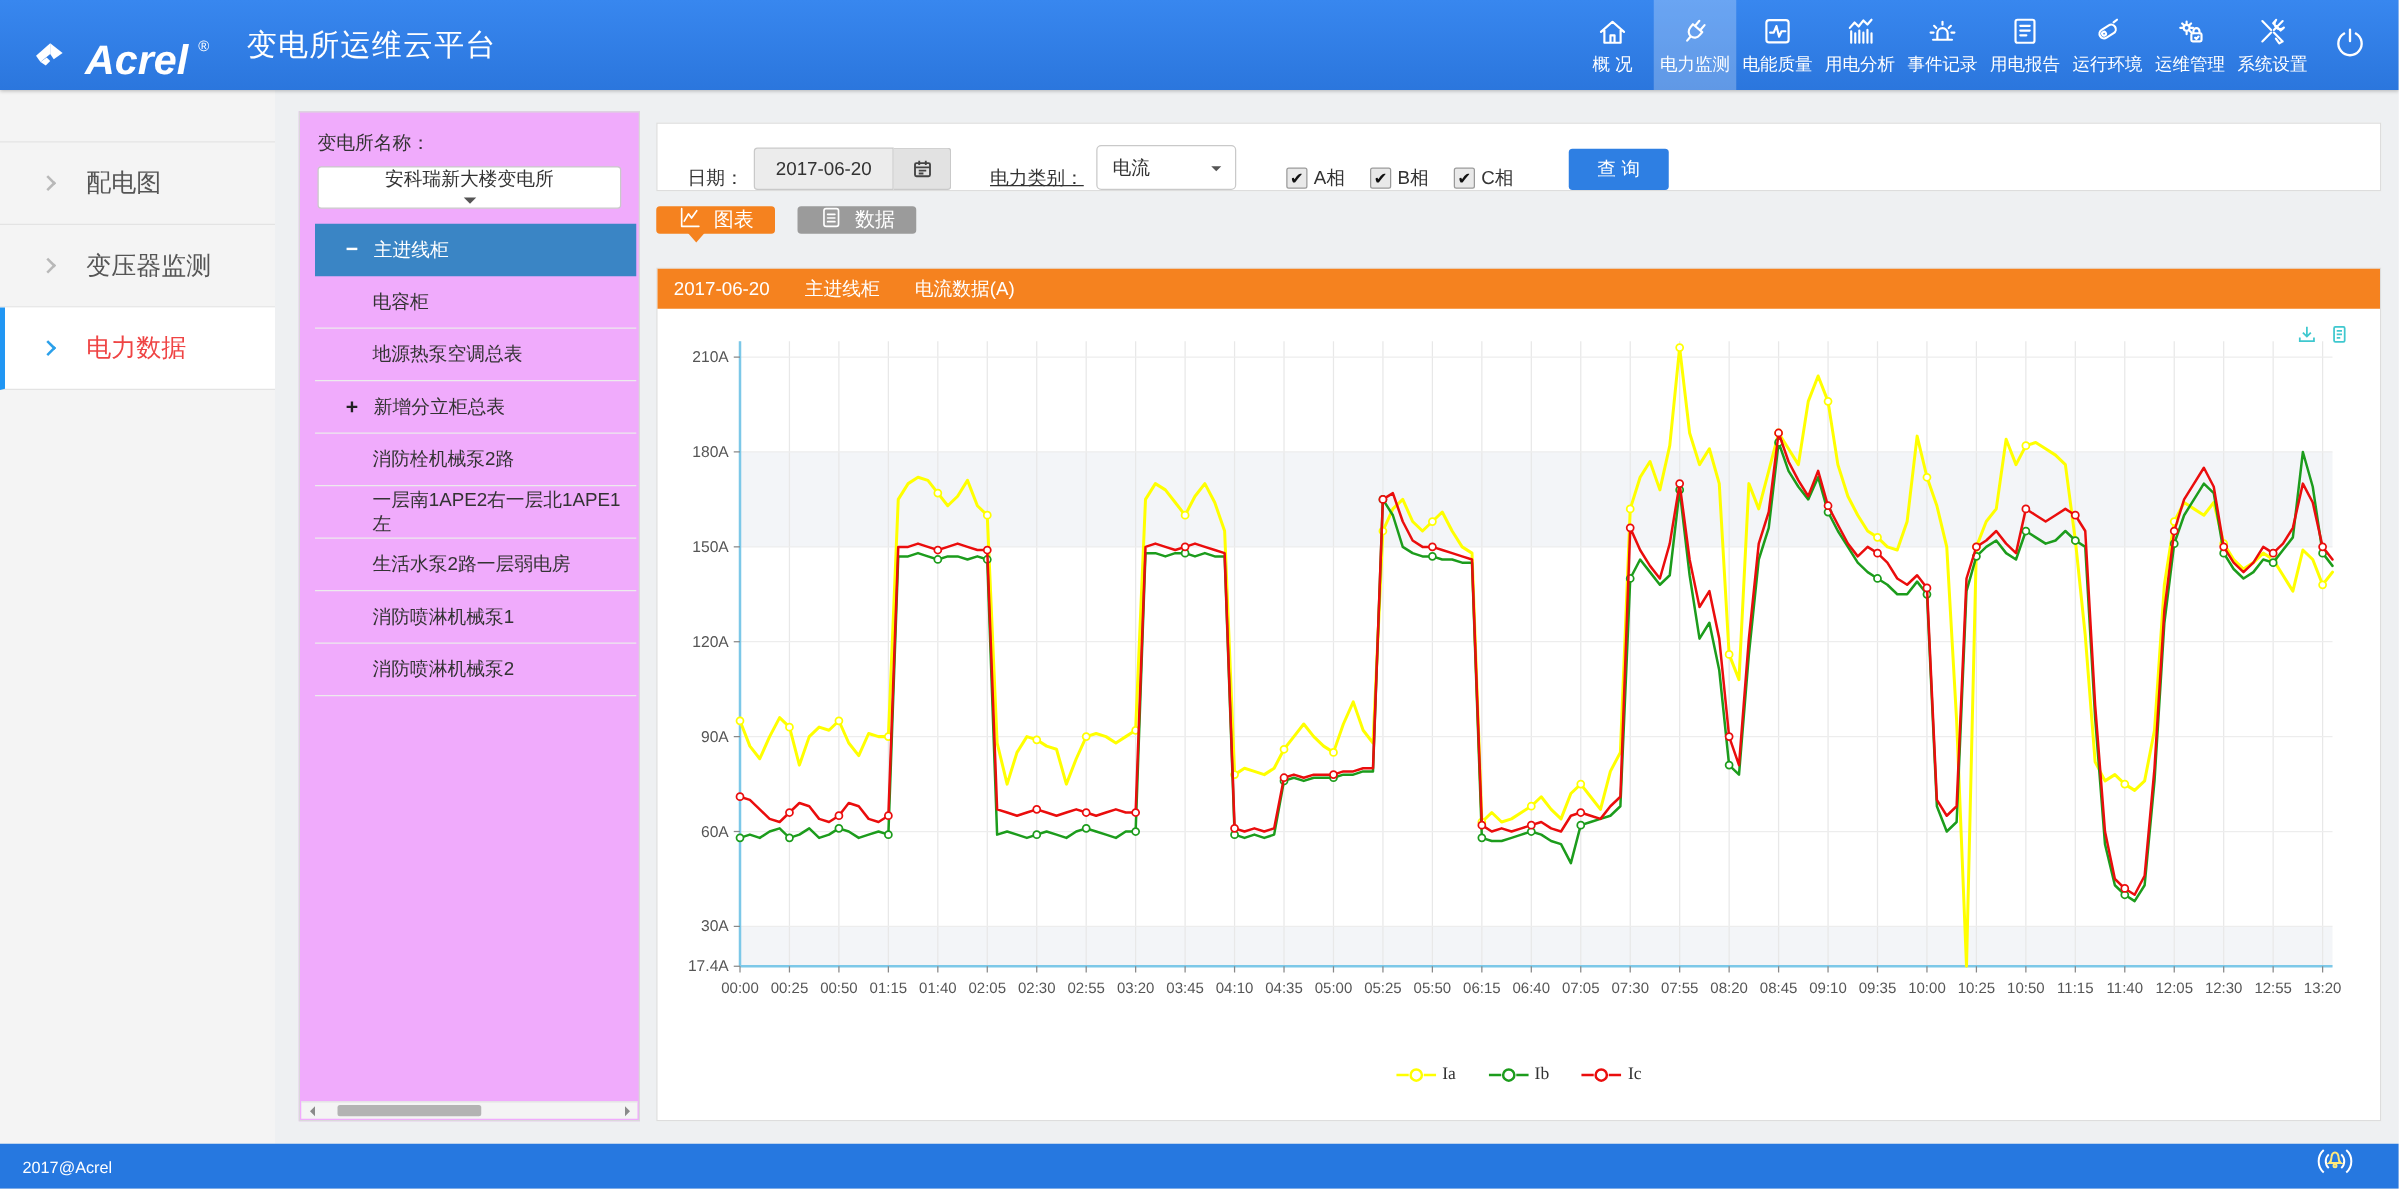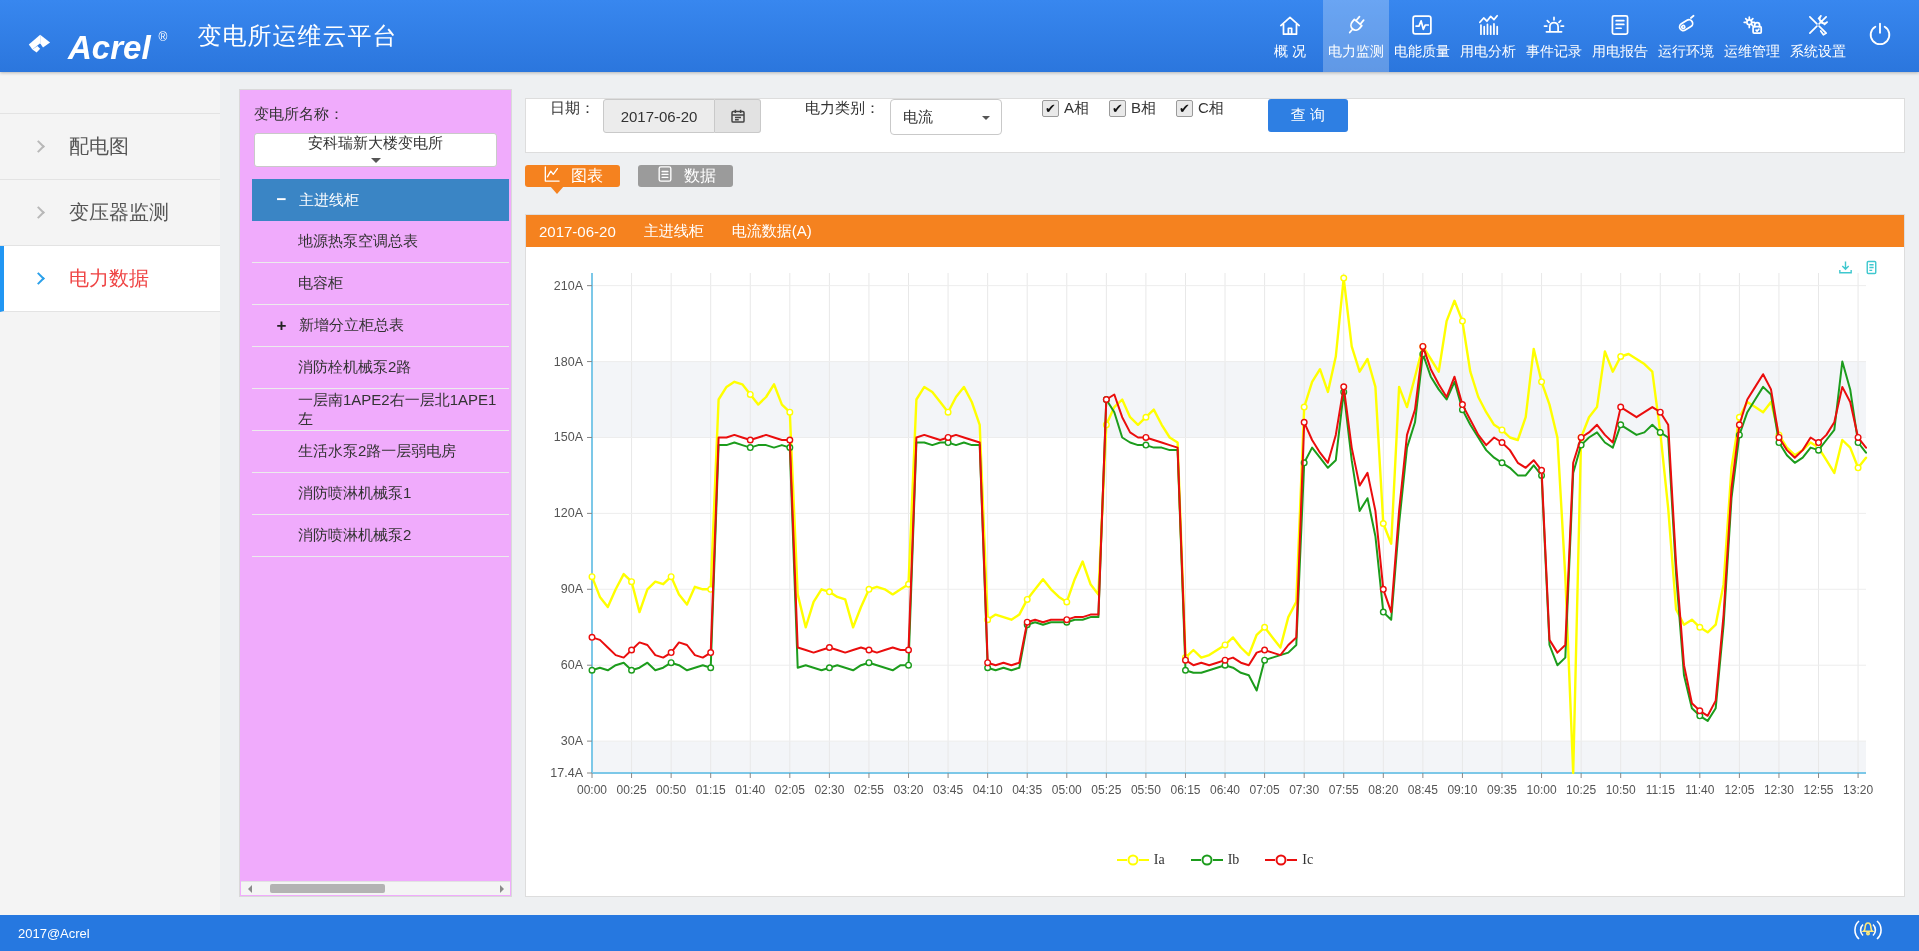--- a/index.html
+++ b/index.html
@@ -50,33 +50,33 @@
   .h-scroll { position:absolute; left:1px; right:1px; bottom:1px; height:14px; background:#f4f4f4;
     border-top:1px solid #e2e2e2; display:flex; align-items:center; }
   .h-arrow { width:15px; height:14px; display:flex; align-items:center; justify-content:center; cursor:pointer; }
   .tri-l { width:0; height:0; border:4px solid transparent; border-right-color:#8a8a8a; margin-right:2px; }
   .tri-r { width:0; height:0; border:4px solid transparent; border-left-color:#8a8a8a; margin-left:2px; }
   .h-track { flex:1; position:relative; height:100%; }
   .h-thumb { position:absolute; left:6%; width:48%; top:2px; bottom:2px; background:#b3b3b3; border-radius:2px; cursor:pointer; }
 
   
   .filter-card { position:absolute; left:525px; top:98px; width:1380px; height:55px; background:#fff;
-    border:1px solid #ddd; display:flex; align-items:flex-start; padding-left:24px; }
+    border:1px solid #ddd; display:flex; align-items:flex-end; padding-left:24px; }
   .f-label { font-size:15px; color:#333; white-space:nowrap; }
   .date-group { display:flex; margin-left:8px; }
   .date-input { width:112px; height:34px; background:#ececec; border:1px solid #c9c9c9;
     border-radius:3px 0 0 3px; display:flex; align-items:center; justify-content:center;
     font-size:15px; color:#333; }
   .cal-btn { width:46px; height:34px; background:#e2e2e2; border:1px solid #c9c9c9; border-left:none;
     border-radius:0 3px 3px 0; display:flex; align-items:center; justify-content:center; color:#444; cursor:pointer; }
   .type-select { width:112px; height:36px; border:1px solid #c9c9c9; border-radius:4px; background:#fff;
     display:flex; align-items:center; justify-content:space-between; padding:0 10px 0 12px;
     font-size:15px; color:#333; margin-left:10px; cursor:pointer; }
   .type-select .caret-down { transform:scale(.8); }
-  .gap-lg { margin-left:44px; }
+  .gap-lg { margin-left:31px;text-decoration:underline; }
   .phase { display:flex; align-items:center; gap:5px; font-size:15px; color:#333; margin-left:20px; cursor:pointer; }
   .cbox { width:17px; height:17px; background:#e9e9e9; border:1px solid #9a9a9a; border-radius:2px;
     display:flex; align-items:center; justify-content:center; font-size:13px; font-weight:bold; color:#111; }
   .search-btn { margin-left:44px; width:80px; height:33px; background:#2e7fe3; border:none; border-radius:3px;
     color:#fff; font-size:15px; display:flex; align-items:center; justify-content:center; cursor:pointer; }
 
   
   .tab-row { position:absolute; left:525px; top:165px; display:flex; gap:18px; z-index:3; }
   .tab { height:22px; padding:0 17px; display:flex; align-items:center; gap:9px; color:#fff;
     font-size:16px; border-radius:3px; position:relative; cursor:pointer; }
@@ -239,24 +239,24 @@
         <span>安科瑞新大楼变电所</span>
         <span class="caret-down"></span>
       </div>
     </div>
     <div class="tree-list" id="tree-list">
         <div class="tree-row selected">
           <span class="node-ico">−</span>
           <span>主进线柜</span>
         </div>
         <div class="tree-row child">
+          <span>电容柜</span>
+        </div>
+        <div class="tree-row child">
           <span>地源热泵空调总表</span>
-        </div>
-        <div class="tree-row child">
-          <span>电容柜</span>
         </div>
         <div class="tree-row">
           <span class="node-ico">+</span>
           <span>新增分立柜总表</span>
         </div>
         <div class="tree-row child">
           <span>消防栓机械泵2路</span>
         </div>
         <div class="tree-row child">
           <span>一层南1APE2右一层北1APE1左</span>

